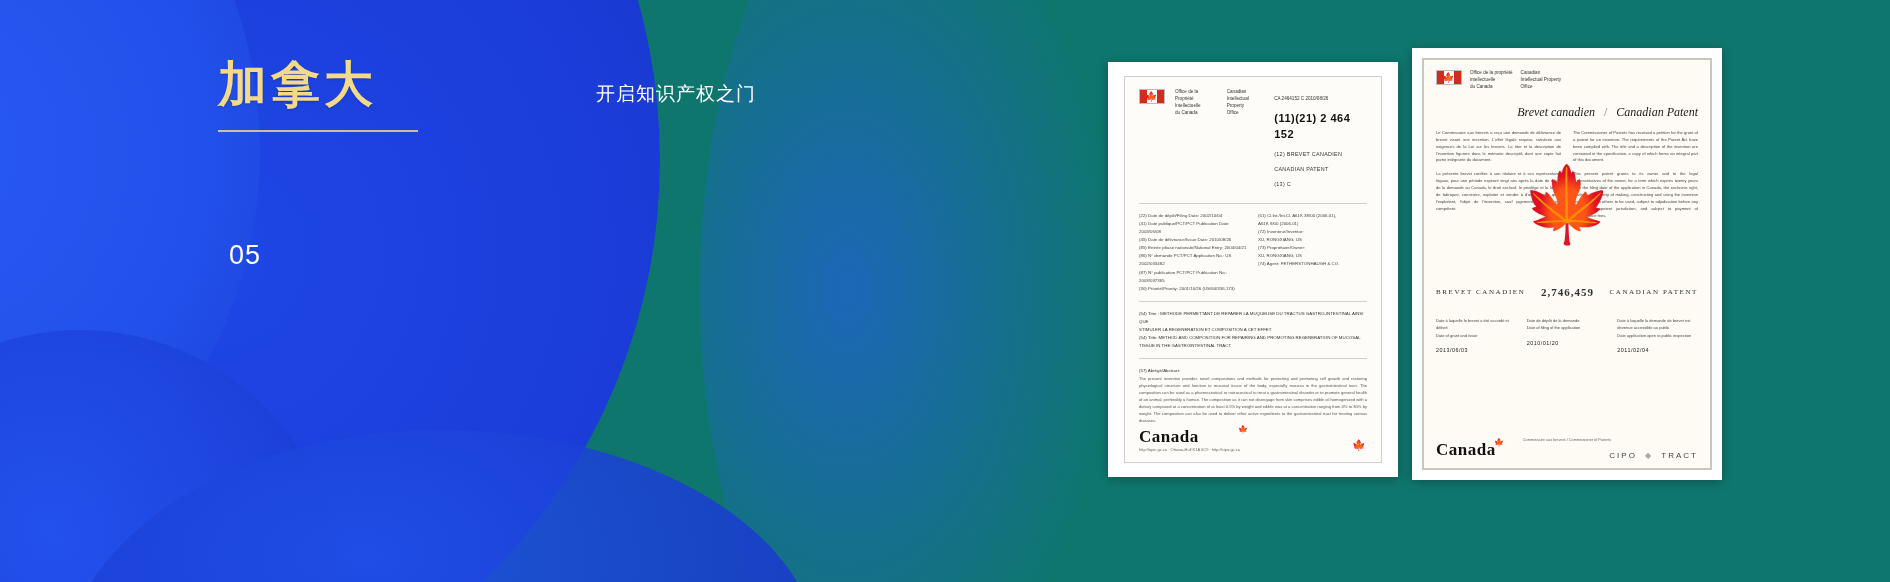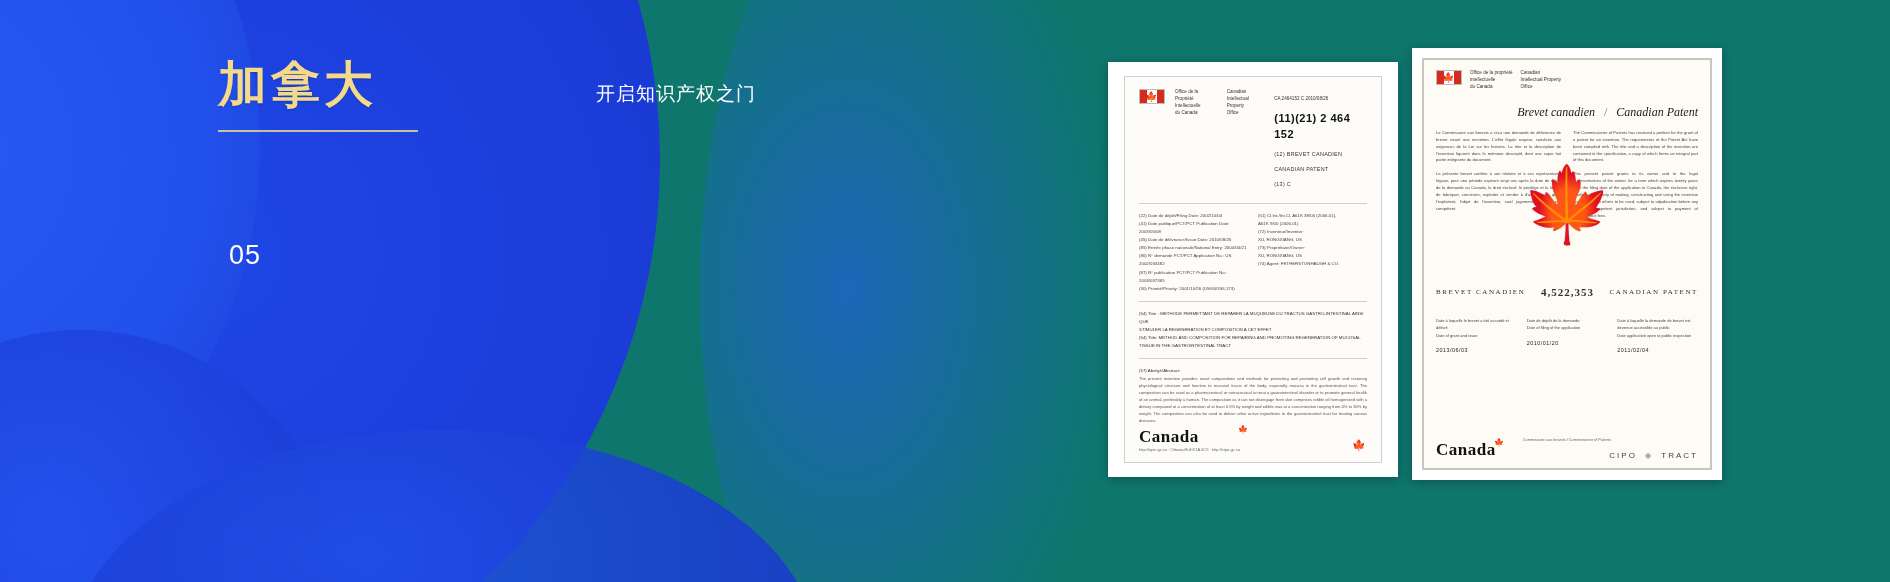--- a/index.html
+++ b/index.html
@@ -341,21 +341,21 @@
 
 La présente brevet confère à son titulaire et à ses représentants légaux, pour une période expirant vingt ans après la date de dépôt de la demande au Canada, le droit exclusif, le privilège et la liberté de fabriquer, construire, exploiter et vendre à d'autres pour qu'ils l'exploitent, l'objet de l'invention, sauf jugement d'un tribunal compétent.</div>
         <div>The Commissioner of Patents has received a petition for the grant of a patent for an invention. The requirements of the Patent Act have been complied with. The title and a description of the invention are contained in the specification, a copy of which forms an integral part of this document.
 
 This present patent grants to its owner and to the legal representatives of the owner, for a term which expires twenty years from the filing date of the application in Canada, the exclusive right, privilege and liberty of making, constructing and using the invention and selling it to others to be used, subject to adjudication before any court of competent jurisdiction, and subject to payment of maintenance fees.</div>
         <div class="maple">🍁</div>
       </div>
 
       <div class="cert-band">
         <span>BREVET CANADIEN</span>
-        <span class="num">4,522,353</span>
+        <span class="num">2,746,459</span>
         <span>CANADIAN PATENT</span>
       </div>
 
       <div class="cert-dates">
         <div>
           <div>Date à laquelle le brevet a été accordé et délivré
 Date of grant and issue</div>
           <div class="dnum">2013/06/03</div>
         </div>
         <div>

